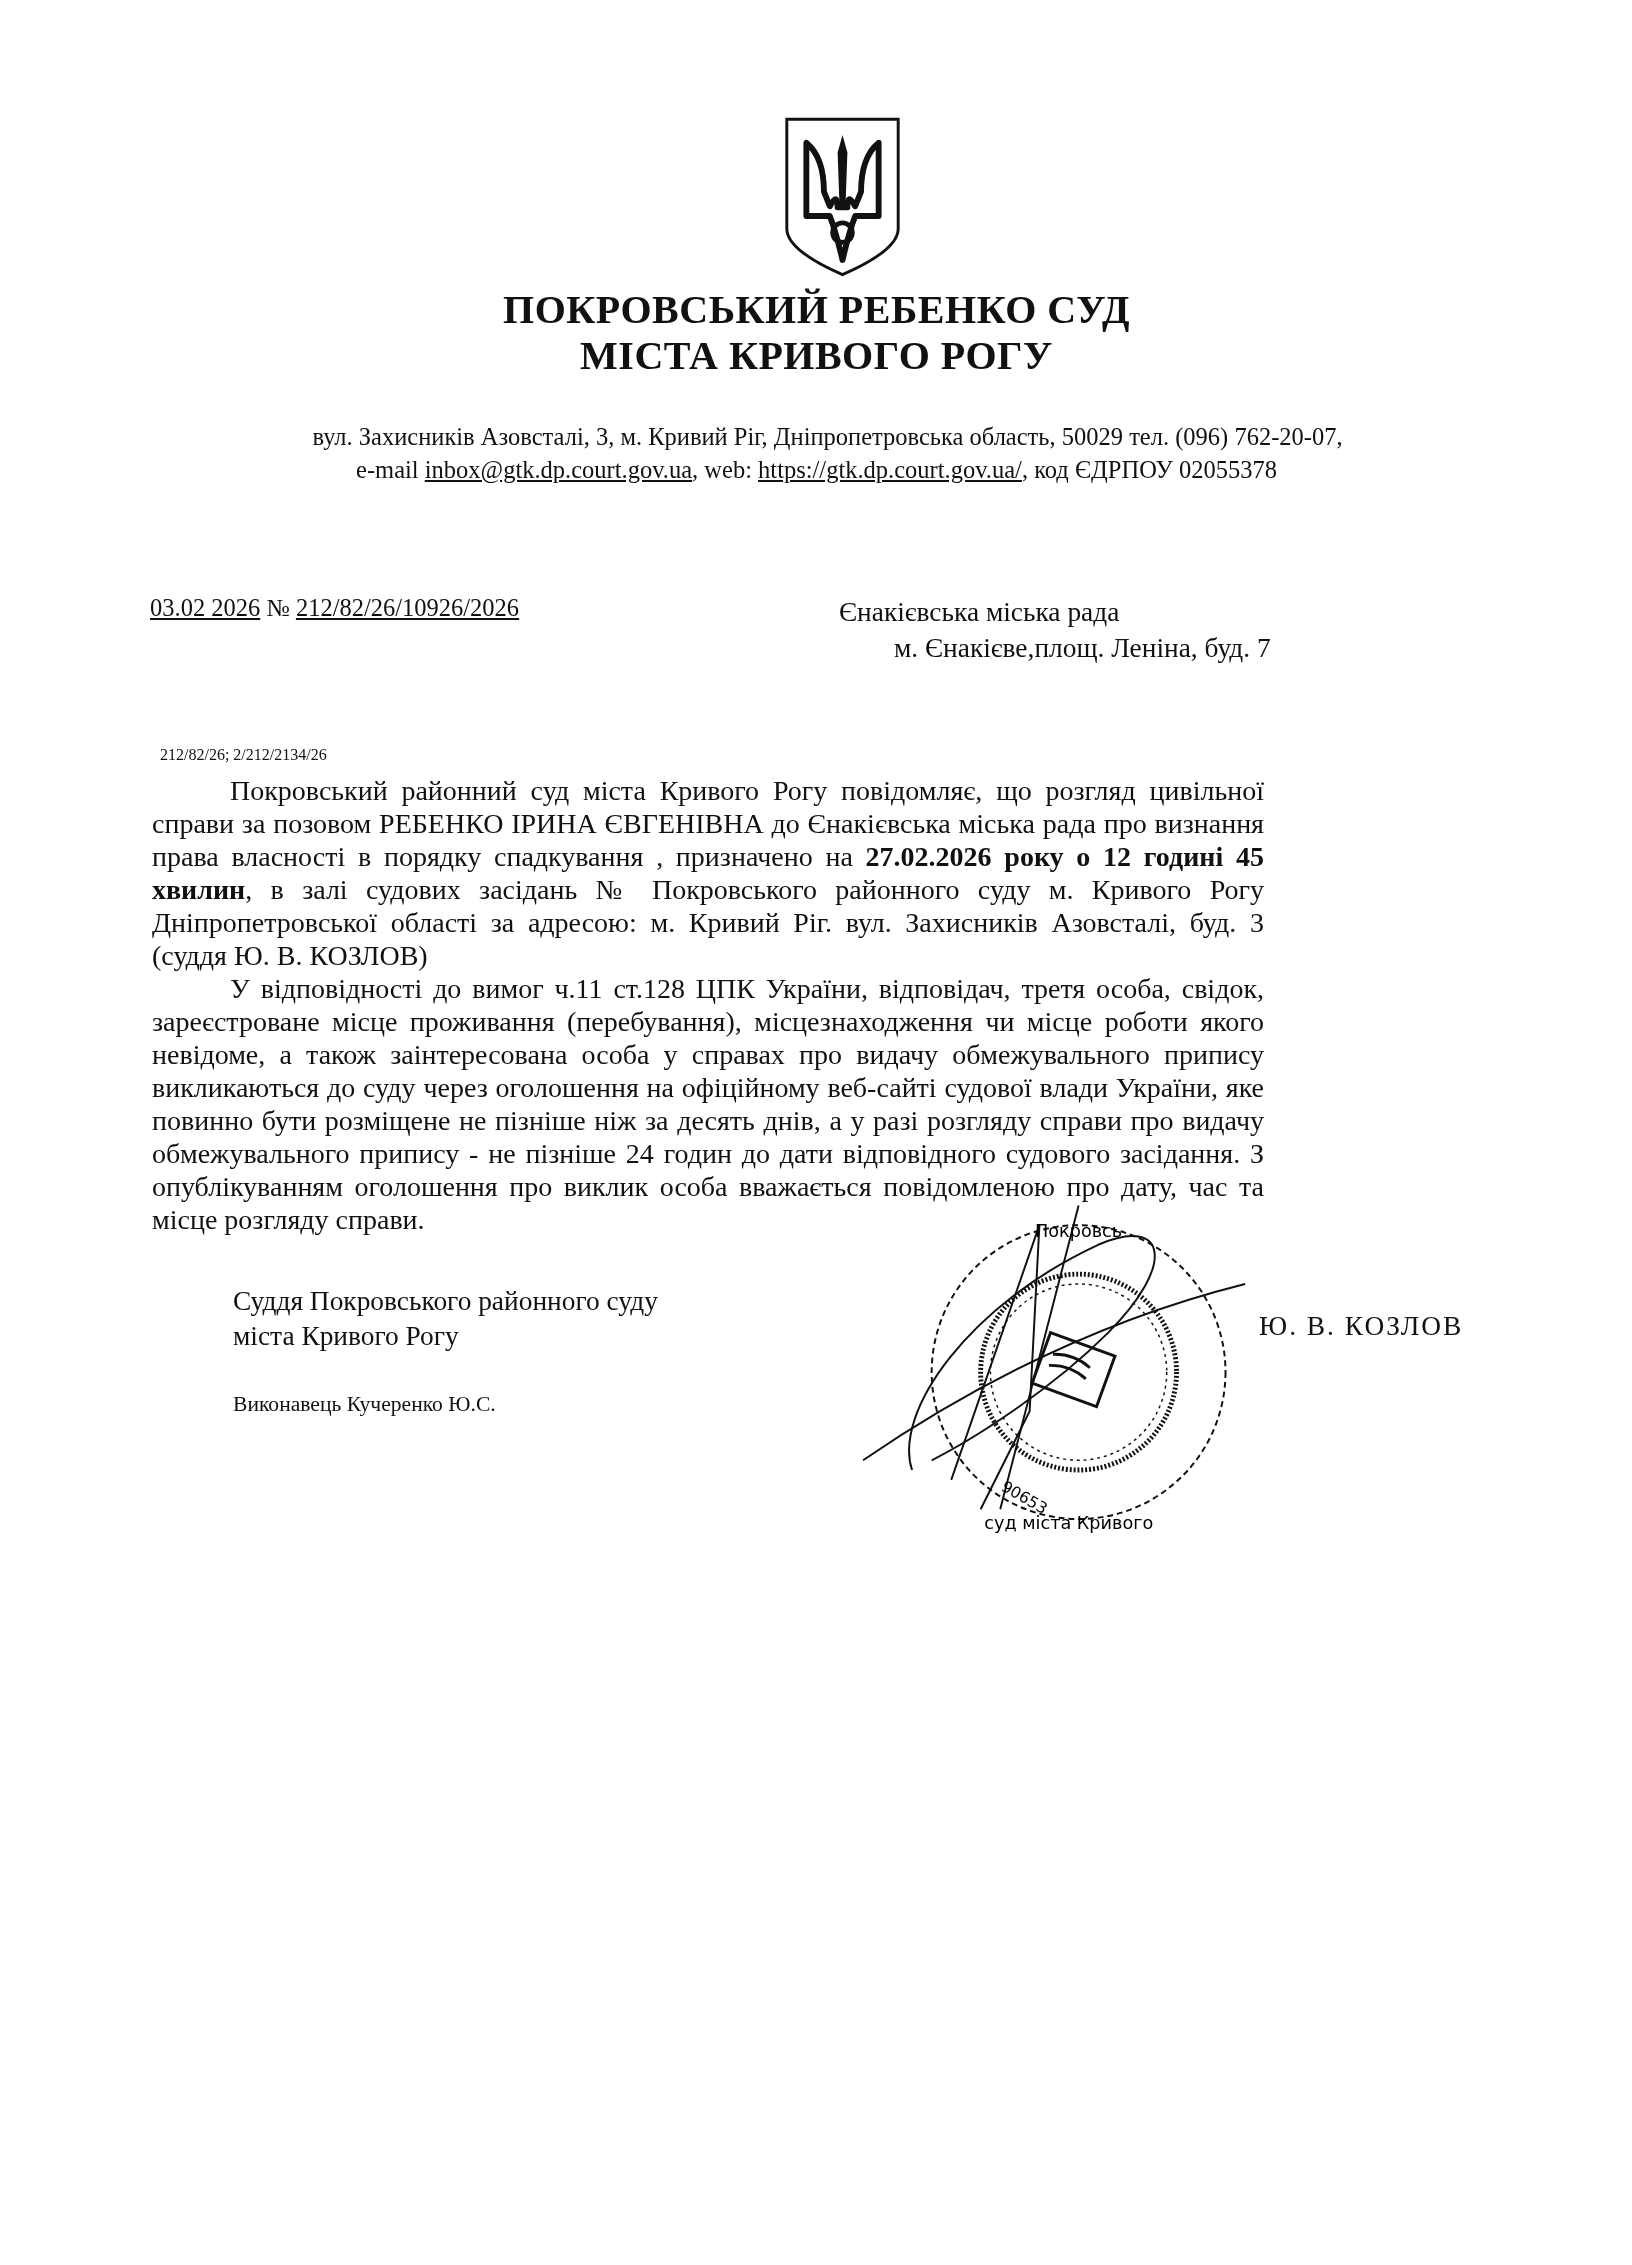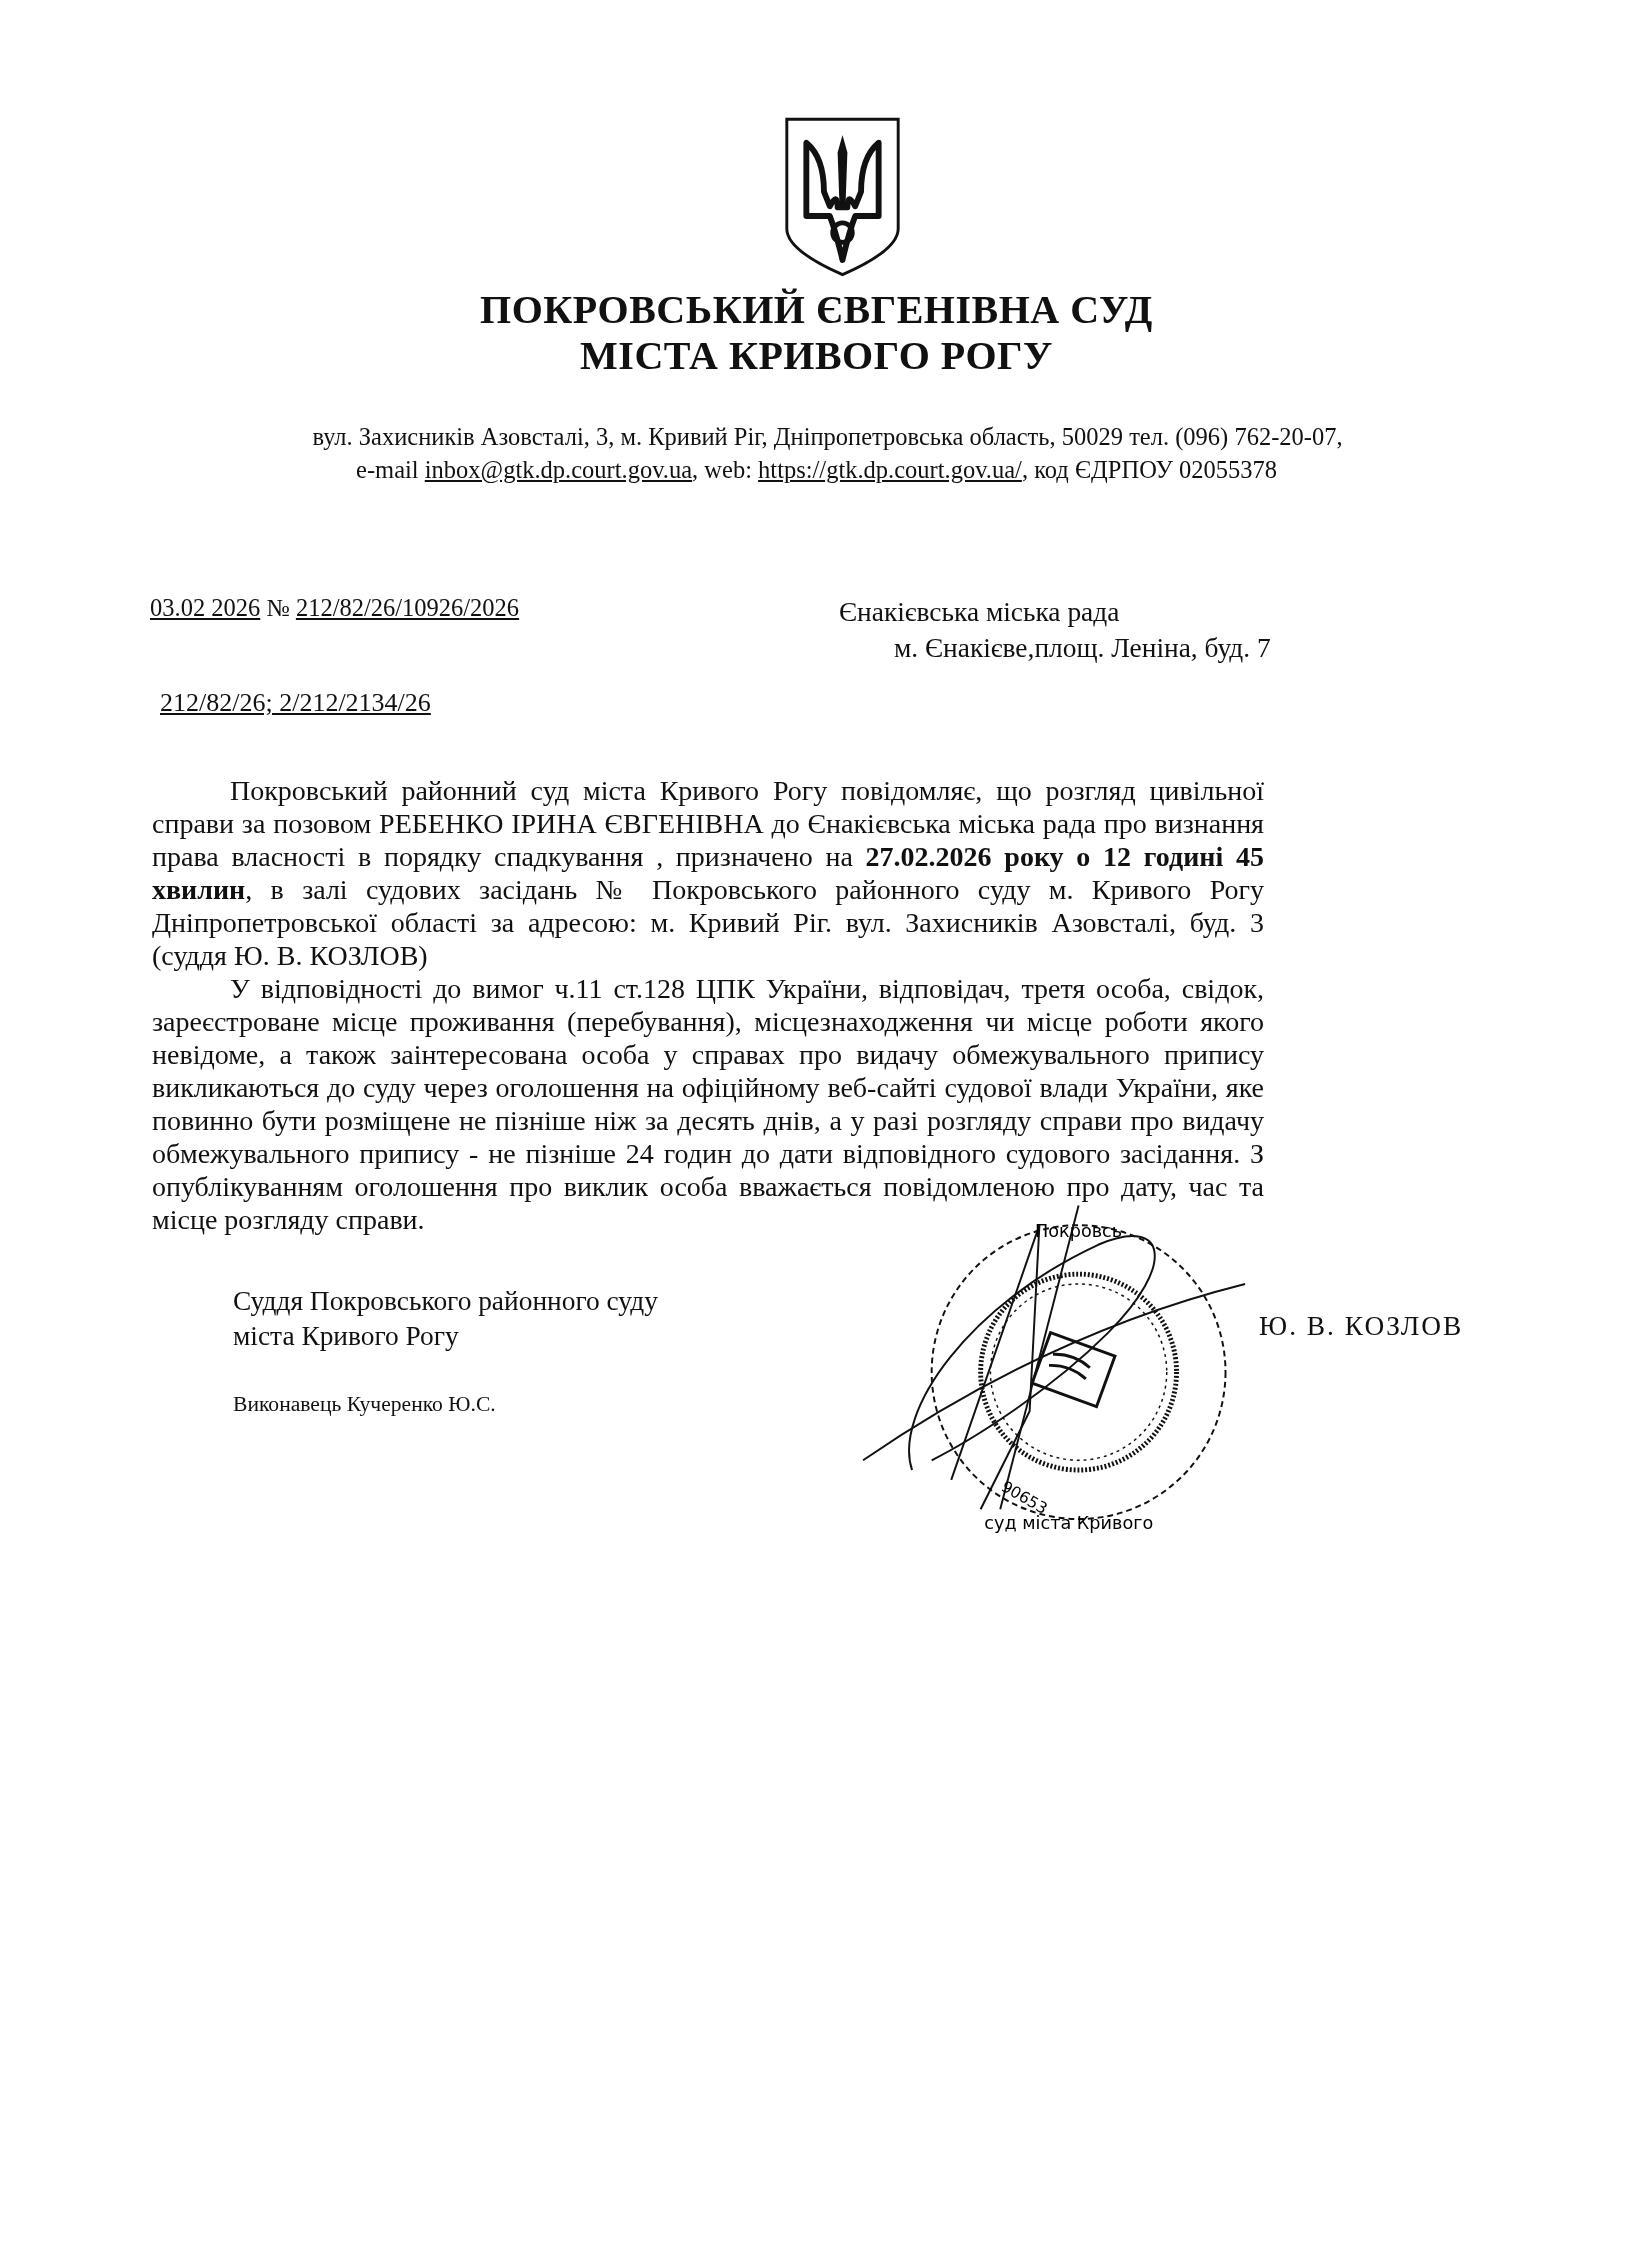--- a/index.html
+++ b/index.html
@@ -9,21 +9,21 @@
   .emblem { left: 779px; top: 113px; width: 127px; height: 167px; }
   .title { left: 0; width: 1633px; text-align: center; font-weight: bold; font-size: 40px; letter-spacing: 0.5px; }
   .t1 { top: 286px; }
   .t2 { top: 332px; }
   .addr { left: 0; width: 1633px; text-align: center; font-size: 24.5px; }
   .a1 { top: 423px; padding-left: 22px; box-sizing: border-box; }
   .a2 { top: 456px; }
   .u { text-decoration: underline; }
   .outno { left: 150px; top: 594px; font-size: 24.5px; }
   .outno span.u { }
-  .refno { left: 160px; top: 688px; font-size: 26px; text-decoration: underline; }
+  .refno { left: 160px; top: 746px; font-size: 16px; }
   .recipient { left: 839px; top: 594px; font-size: 27.4px; line-height: 36px; }
   .recipient .ind { padding-left: 55px; }
   .body { left: 152px; top: 774px; width: 1112px; font-size: 28px; line-height: 33px; text-align: justify; }
   .body p { margin: 0; text-indent: 78px; }
   .body b { font-weight: bold; }
   .sig { left: 233px; top: 1284px; font-size: 27.4px; line-height: 35px; }
   .exec { left: 233px; top: 1392px; font-size: 21.6px; }
   .judge-name { left: 1259px; top: 1311px; font-size: 27.4px; letter-spacing: 2px; }
   .stamp { left: 853px; top: 1186px; width: 412px; height: 382px; }
 </style>
@@ -32,21 +32,21 @@
 
 <div class="abs emblem">
   <svg width="127" height="167" viewBox="0 0 130 170">
     <path d="M8 6 L122 6 L122 118 Q122 140 65 165 Q8 140 8 118 Z" fill="none" stroke="#111" stroke-width="3"></path>
     <path d="M65 22 L70 40 L68 96 L62 96 L60 40 Z" fill="#111"></path>
     <path d="M28 30 L28 105 L52 105 Q58 120 65 150 Q72 120 78 105 L102 105 L102 30 Q84 45 84 80 L78 95 Q70 80 70 96 L60 96 Q60 80 52 95 L46 80 Q46 45 28 30 Z" fill="none" stroke="#111" stroke-width="6" stroke-linejoin="round"></path>
     <circle cx="65" cy="122" r="10" fill="none" stroke="#111" stroke-width="5"></circle>
   </svg>
 </div>
 
-<div class="abs title t1">ПОКРОВСЬКИЙ ЄВГЕНІВНА СУД</div>
+<div class="abs title t1">ПОКРОВСЬКИЙ РЕБЕНКО СУД</div>
 <div class="abs title t2">МІСТА КРИВОГО РОГУ</div>
 
 <div class="abs addr a1">вул. Захисників Азовсталі, 3, м. Кривий Ріг,  Дніпропетровська область, 50029 тел. (096) 762-20-07,</div>
 <div class="abs addr a2">
   <span>e-mail </span><span class="u">inbox@gtk.dp.court.gov.ua</span><span>,  web: </span><span class="u">https://gtk.dp.court.gov.ua/</span><span>, код ЄДРПОУ 02055378</span>
 </div>
 
 <div class="abs outno">
   <span class="u">03.02 2026</span><span> № </span><span class="u">212/82/26/10926/2026</span>
 </div>

